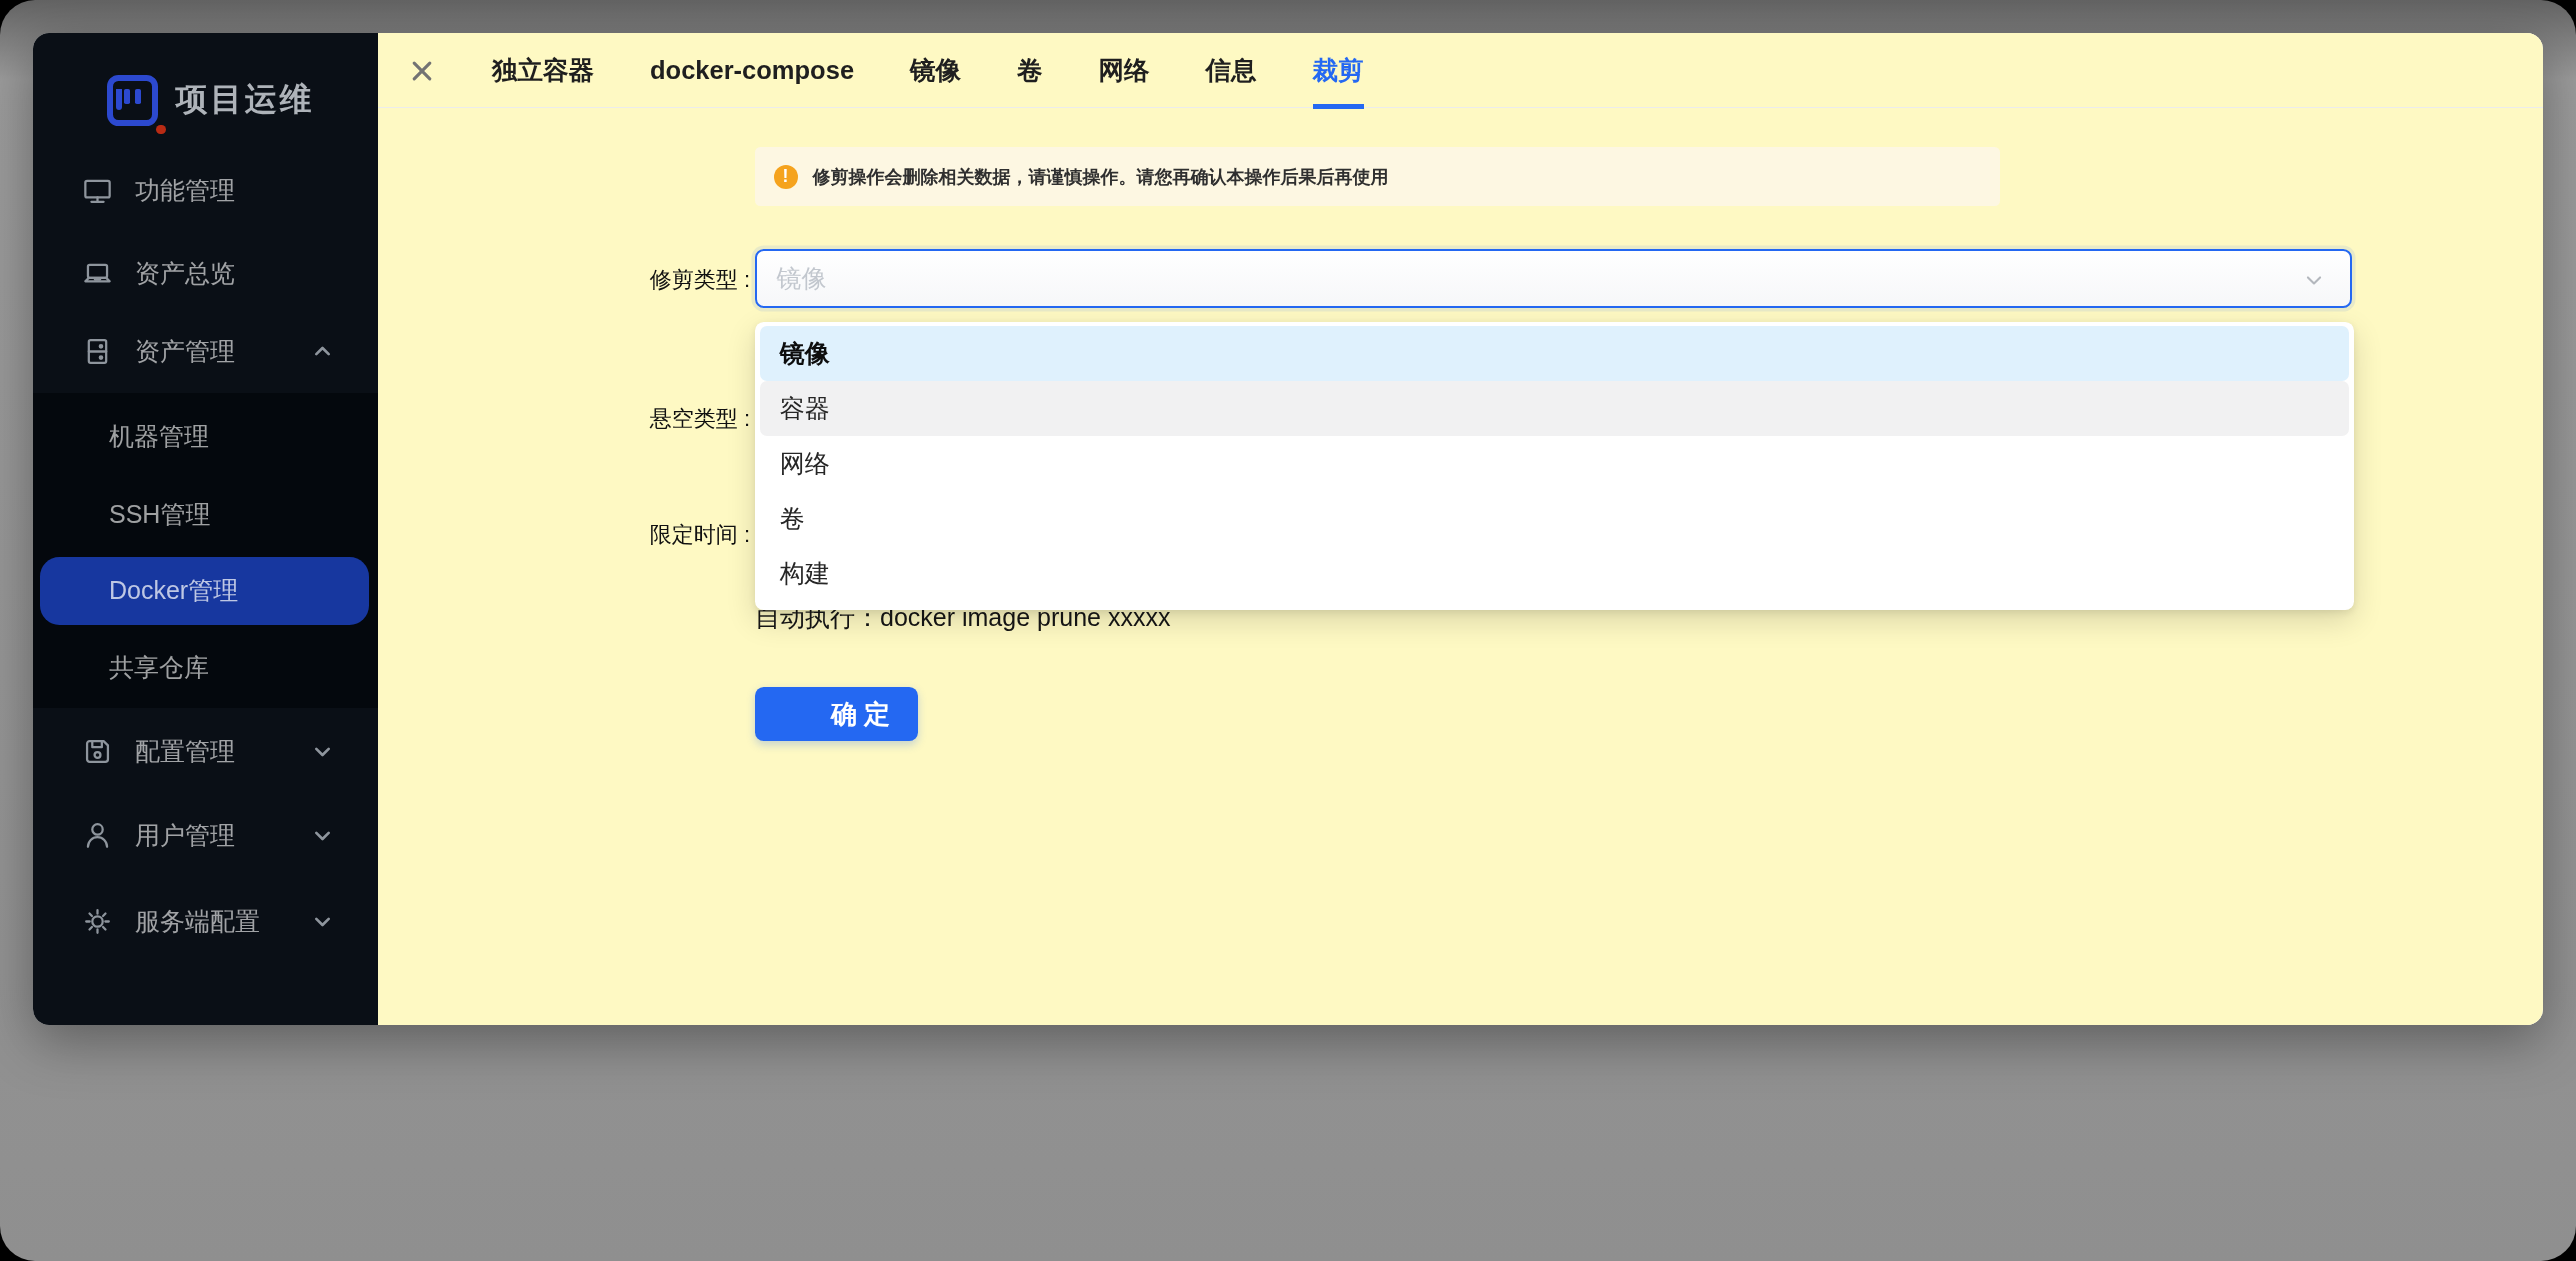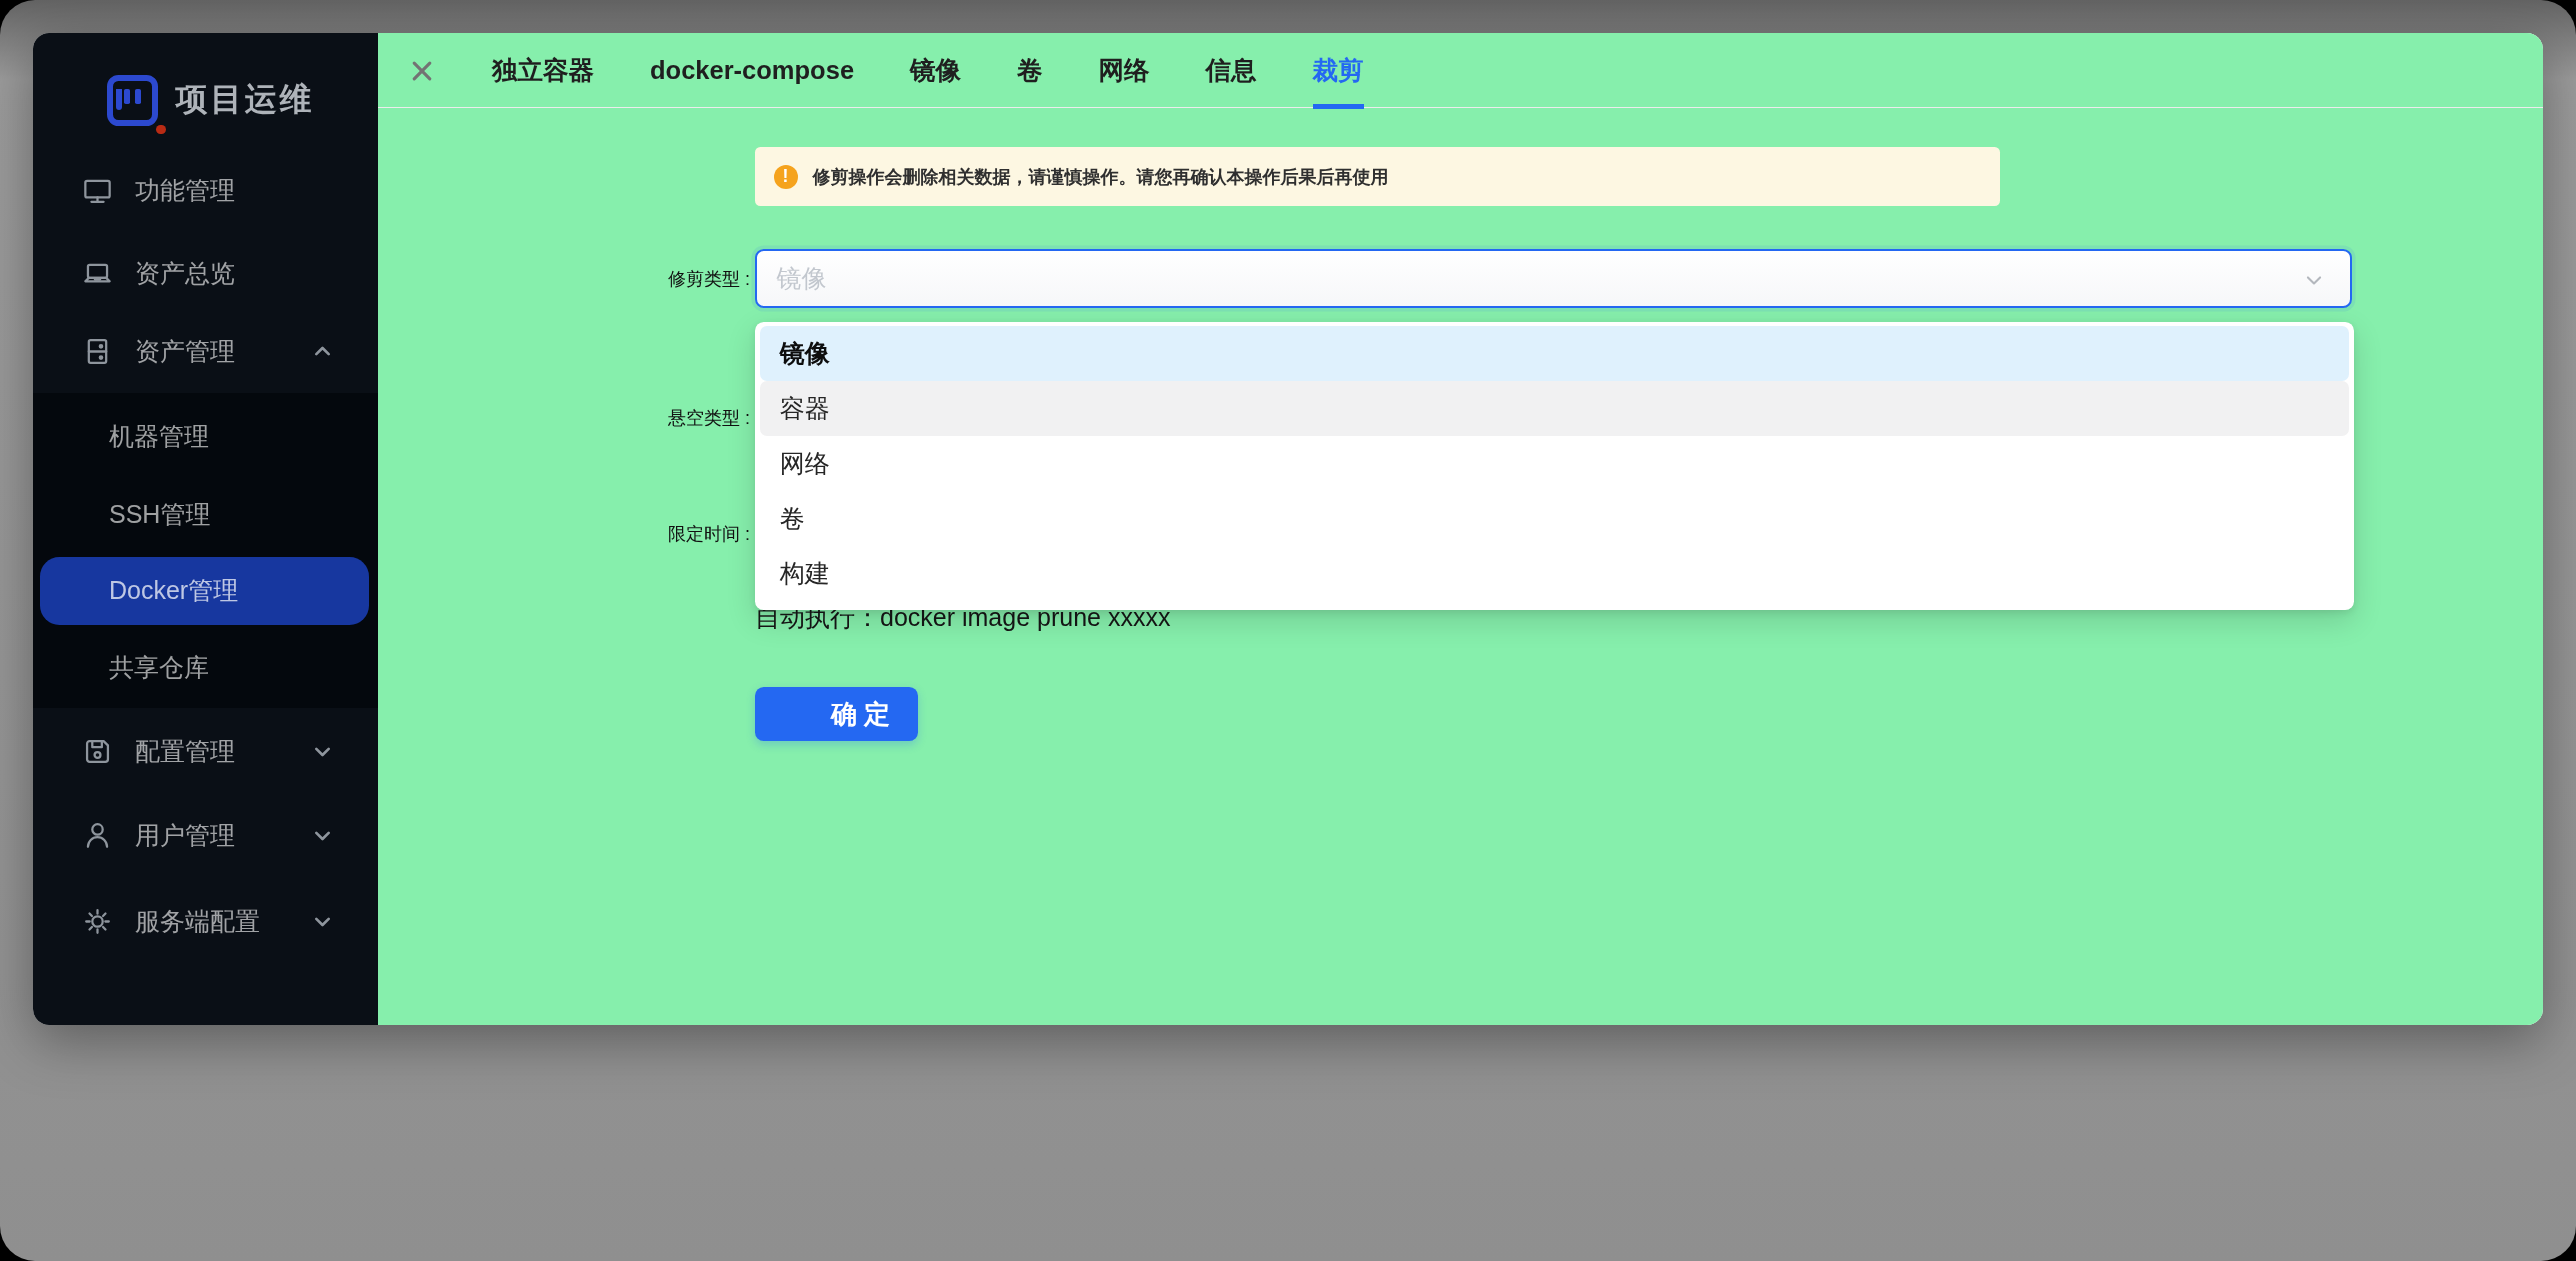--- a/index.html
+++ b/index.html
@@ -43,21 +43,21 @@
   .nav-item .nav-icon{width:33px;height:33px;margin-right:21px;display:flex;align-items:center;}
   .nav-icon svg{width:33px;height:33px;stroke:#8e959d;fill:none;stroke-width:2.6;stroke-linecap:round;stroke-linejoin:round;}
   .nav-item .chev{margin-left:auto;margin-right:44px;width:23px;height:23px;}
   .chev svg{width:23px;height:23px;stroke:#8e959d;fill:none;stroke-width:3;stroke-linecap:round;stroke-linejoin:round;}
   .nav-item.sub{padding-left:76px;}
   .nav-sel{
     position:absolute;left:7px;top:524px;width:329px;height:68px;border-radius:19.4px;background:#17379f;
   }
   .nav-item.selected{color:rgba(255,255,255,0.72);}
   
-  .main{position:relative;flex:1;height:100%;background:#86efac;}
+  .main{position:relative;flex:1;height:100%;background:#fef9c3;}
   .tabbar{
     position:absolute;left:0;top:0;width:100%;height:75px;box-sizing:border-box;
     border-bottom:1.8px solid #ececec;display:flex;align-items:center;
   }
   .close-btn{position:absolute;left:31px;top:25px;width:26px;height:26px;cursor:pointer;}
   .close-btn svg{width:26px;height:26px;stroke:#737373;stroke-width:3.6;stroke-linecap:round;}
   .tabs{display:flex;gap:56px;margin-left:114px;height:100%;}
   .tab{
     position:relative;display:flex;align-items:center;height:100%;
     font-size:25.5px;font-weight:700;color:#1f1f1f;cursor:pointer;white-space:nowrap;
@@ -69,21 +69,21 @@
   .warning{
     position:absolute;left:377px;top:114px;width:1245px;height:59px;background:#fdf7e2;border-radius:5.3px;
     display:flex;align-items:center;box-sizing:border-box;padding-left:18.5px;
   }
   .warn-icon{
     width:24px;height:24px;border-radius:50%;background:#f5a31d;color:#fff;display:flex;
     align-items:center;justify-content:center;font-size:17.6px;font-weight:700;flex:0 0 24px;
   }
   .warn-text{margin-left:15px;font-size:18px;font-weight:600;color:#2f2f2f;white-space:nowrap;}
   .form-label{
-    position:absolute;width:264px;text-align:right;font-size:18px;color:#111;line-height:37px;white-space:nowrap;
+    position:absolute;width:264px;text-align:right;font-size:22px;color:#111;line-height:37px;white-space:nowrap;
   }
   .lbl-prune{left:108px;top:228px;}
   .lbl-dangling{left:108px;top:367px;text-align:right;}
   .lbl-time{left:108px;top:483px;}
   .select{
     position:absolute;left:377px;top:216px;width:1597px;height:59px;box-sizing:border-box;
     border:2.6px solid #2468f2;border-radius:8.8px;background:linear-gradient(180deg,#ffffff 0%,#f6f7f9 100%);
     box-shadow:0 0 0 3.5px rgba(36,104,242,0.10);display:flex;align-items:center;cursor:pointer;
   }
   .select .placeholder{margin-left:19.4px;font-size:25px;color:#c2c7ce;}

